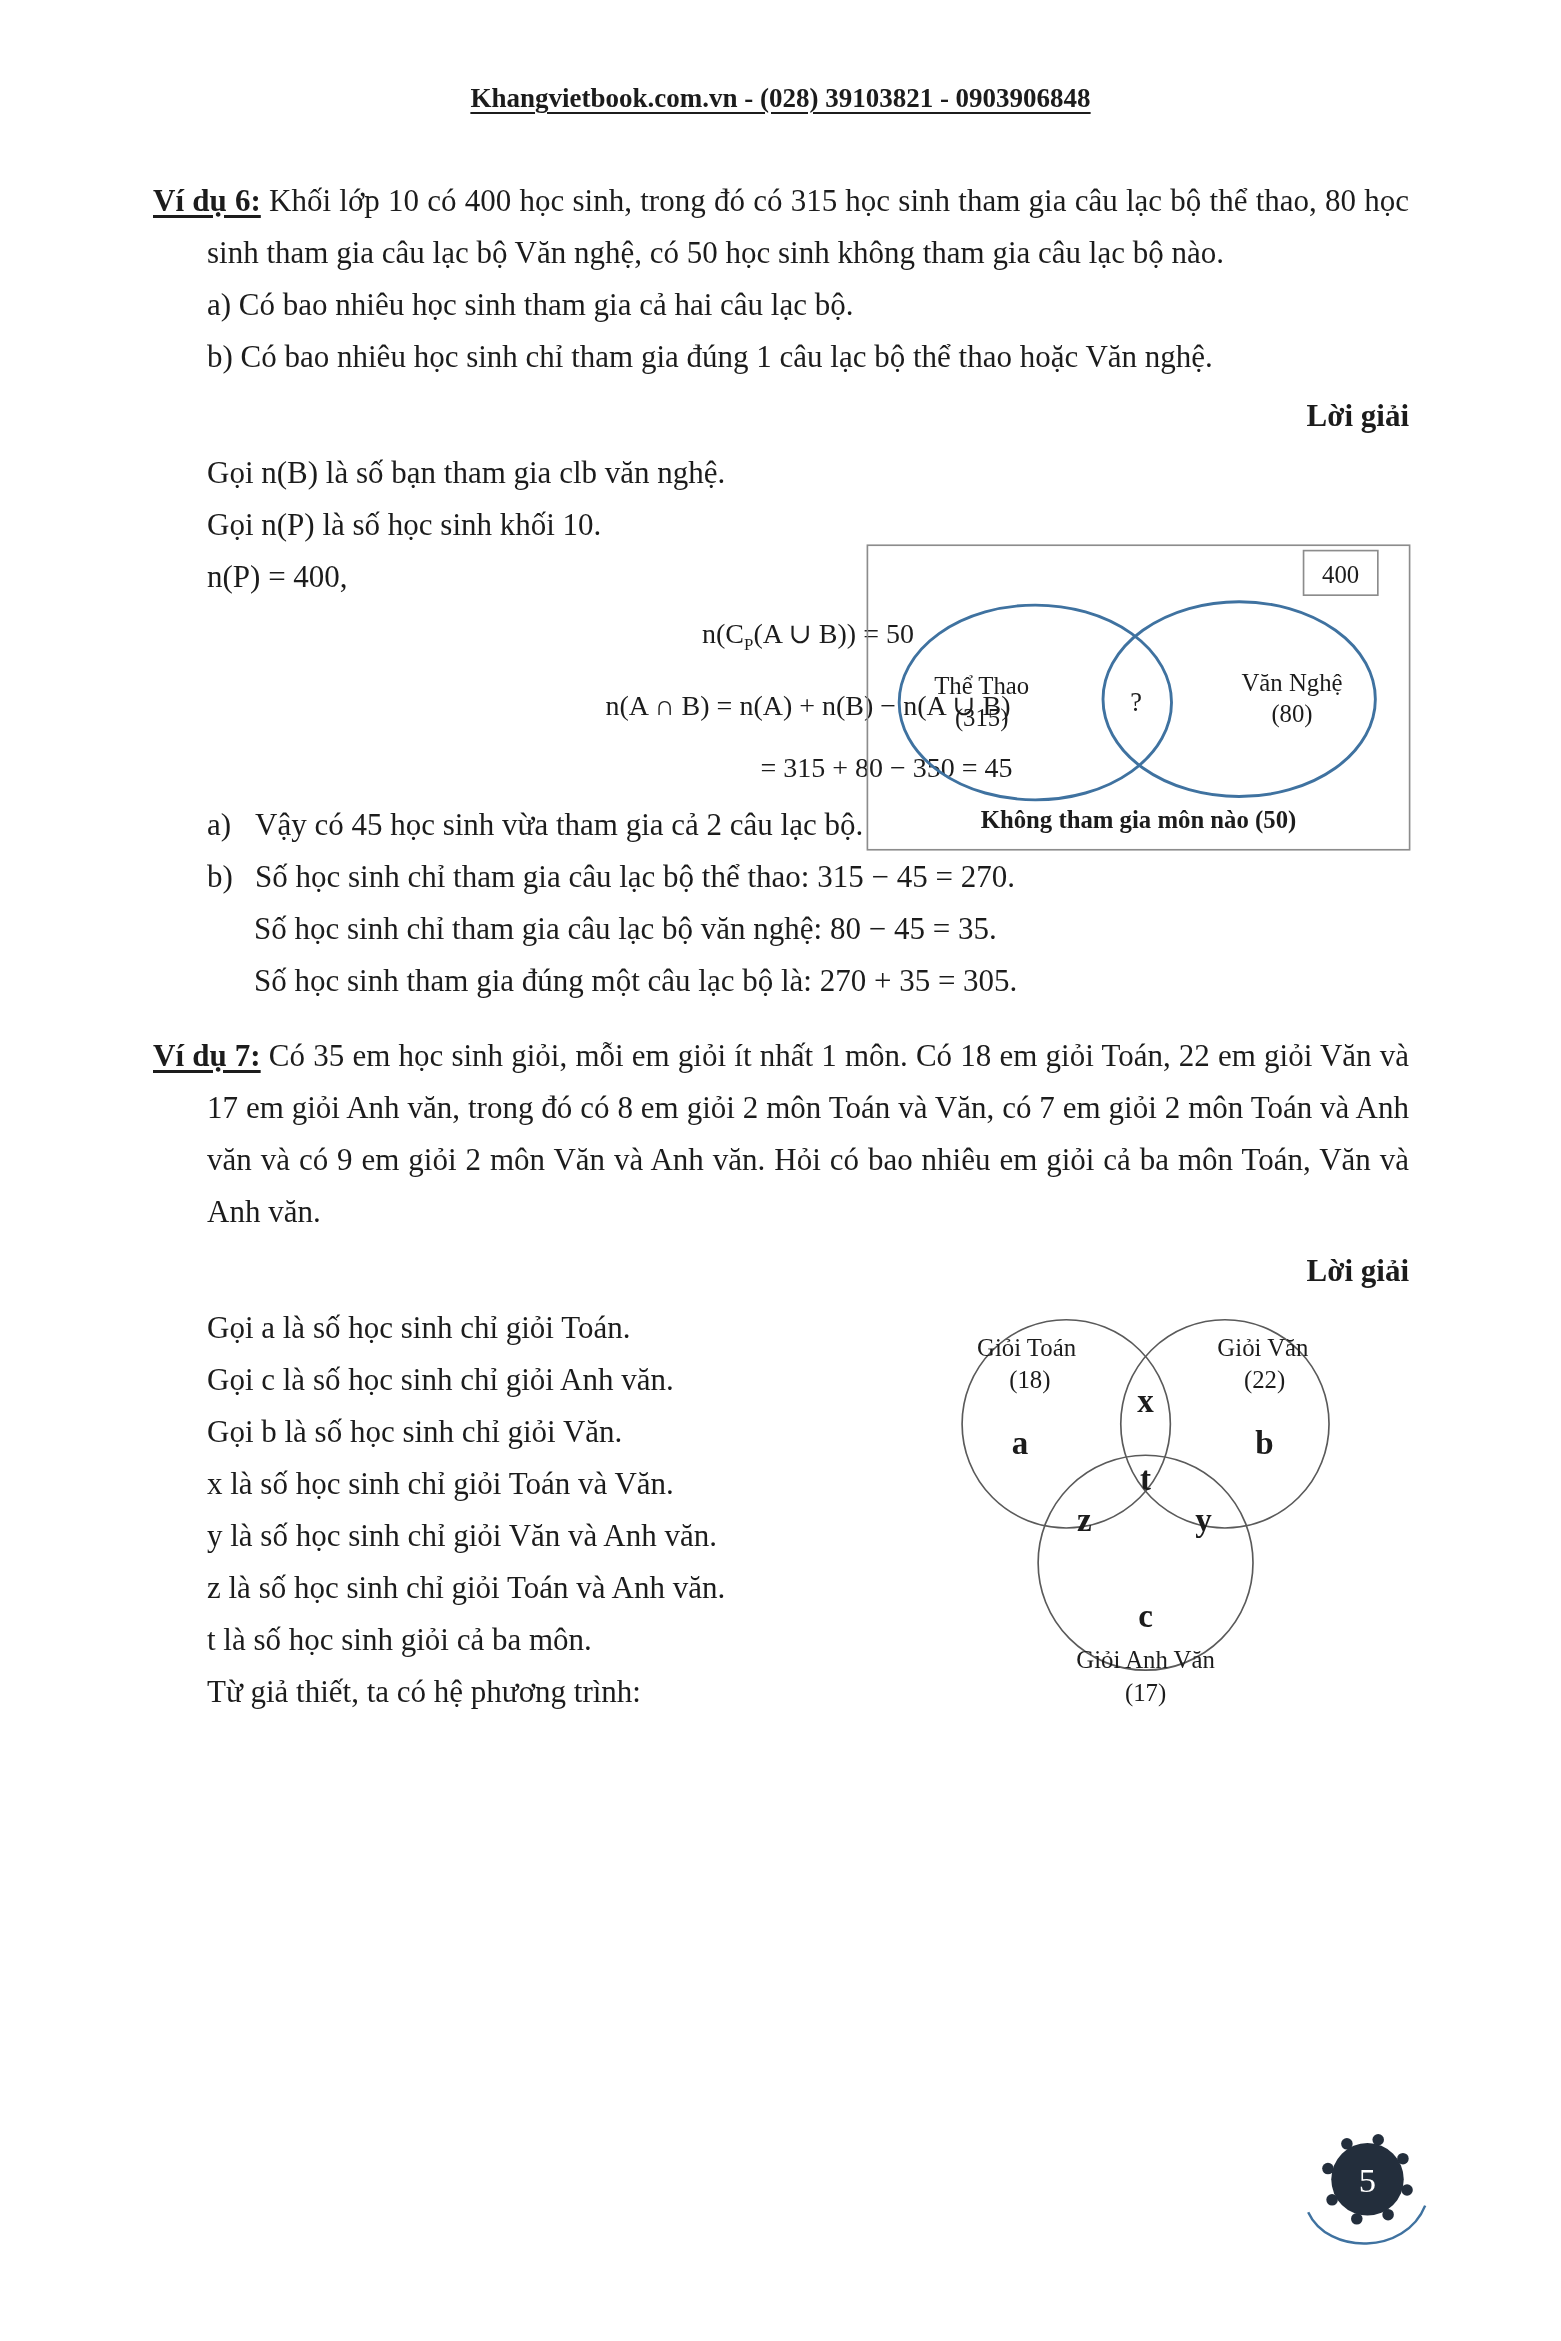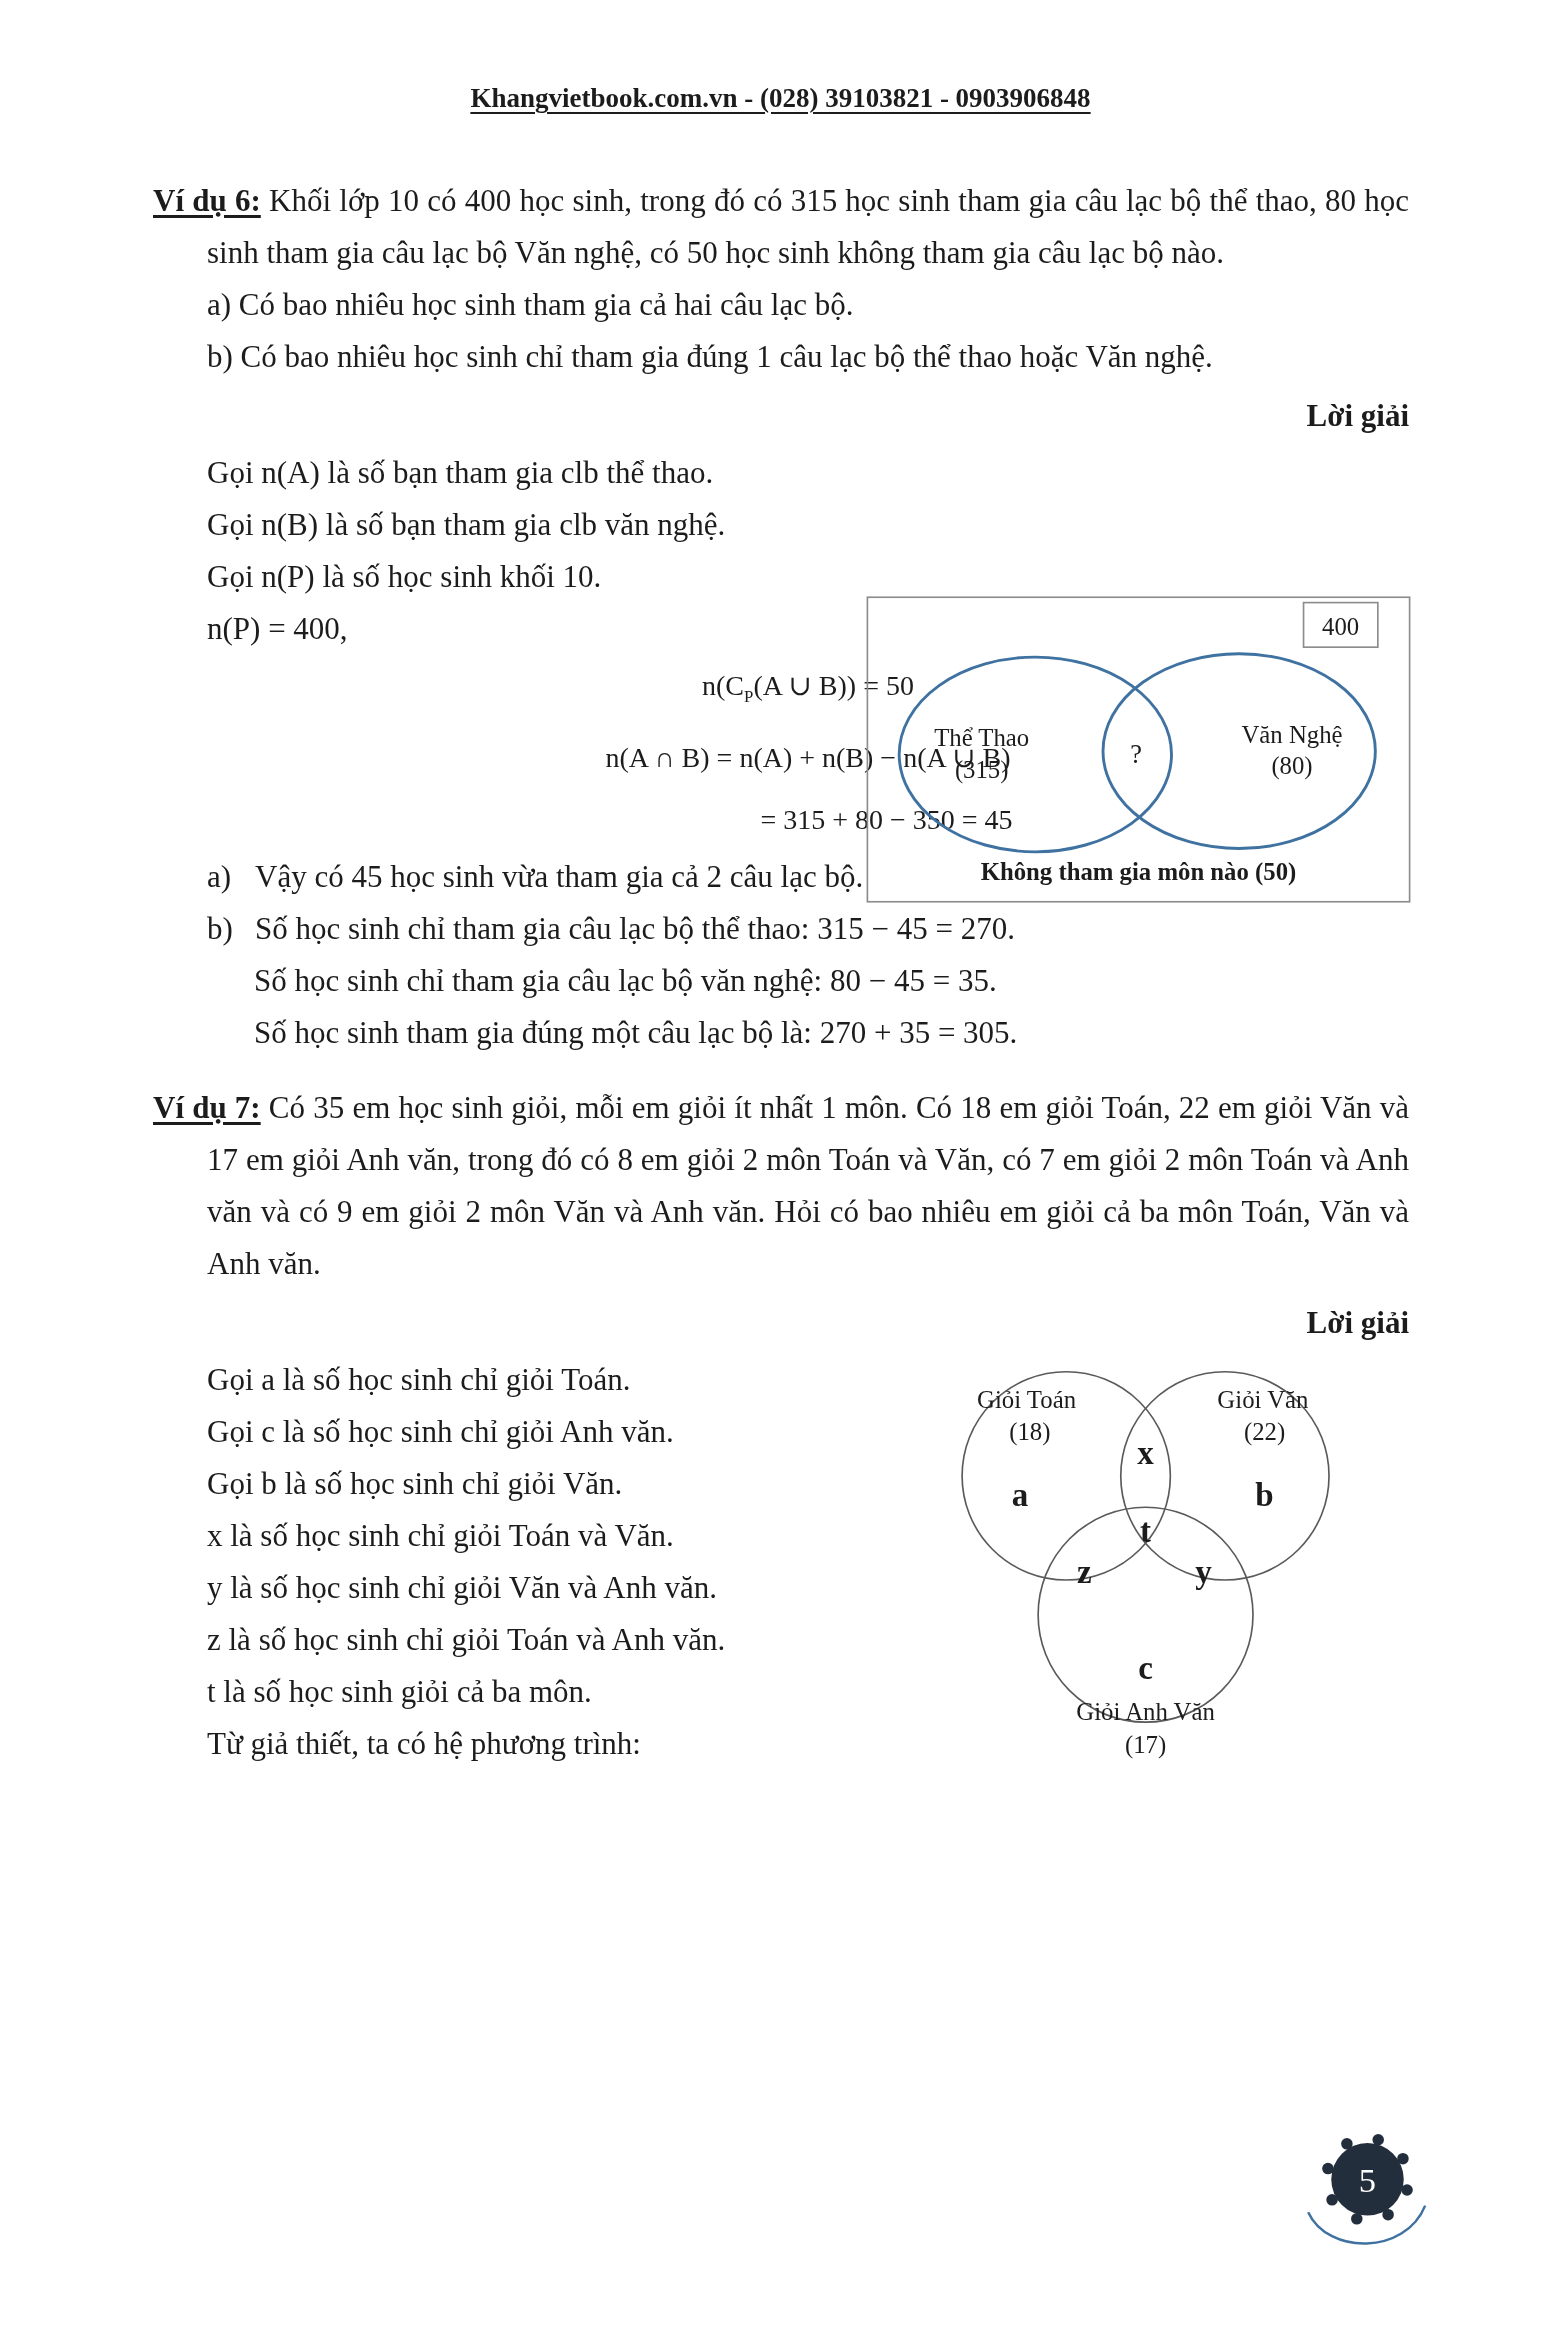--- a/index.html
+++ b/index.html
@@ -80,21 +80,20 @@
     <p class="para">
       <span class="vd-label">Ví dụ 6:</span>
       <span>Khối lớp 10 có 400 học sinh, trong đó có 315 học sinh tham gia câu lạc bộ thể thao, 80 học sinh tham gia câu lạc bộ Văn nghệ, có 50 học sinh không tham gia câu lạc bộ nào.</span>
     </p>
 
     <div class="q-item">a) Có bao nhiêu học sinh tham gia cả hai câu lạc bộ.</div>
     <div class="q-item">b) Có bao nhiêu học sinh chỉ tham gia đúng 1 câu lạc bộ thể thao hoặc Văn nghệ.</div>
 
     <div class="solution-title">Lời giải</div>
 
-    <div class="sol-line">Gọi n(A) là số bạn tham gia clb thể thao.</div>
     <div class="sol-line">Gọi n(B) là số bạn tham gia clb văn nghệ.</div>
     <div class="sol-line">Gọi n(P) là số học sinh khối 10.</div>
 
     <div class="solution-body">
       <div class="sol-line">n(P) = 400,</div>
 
       <div class="math-line"><span>n(C</span><sub>P</sub><span>(A ∪ B)) = 50</span></div>
       <div class="math-line">n(A ∩ B) = n(A) + n(B) − n(A ∪ B)</div>
       <div class="math-line math-indent">= 315 + 80 − 350 = 45</div>
 

